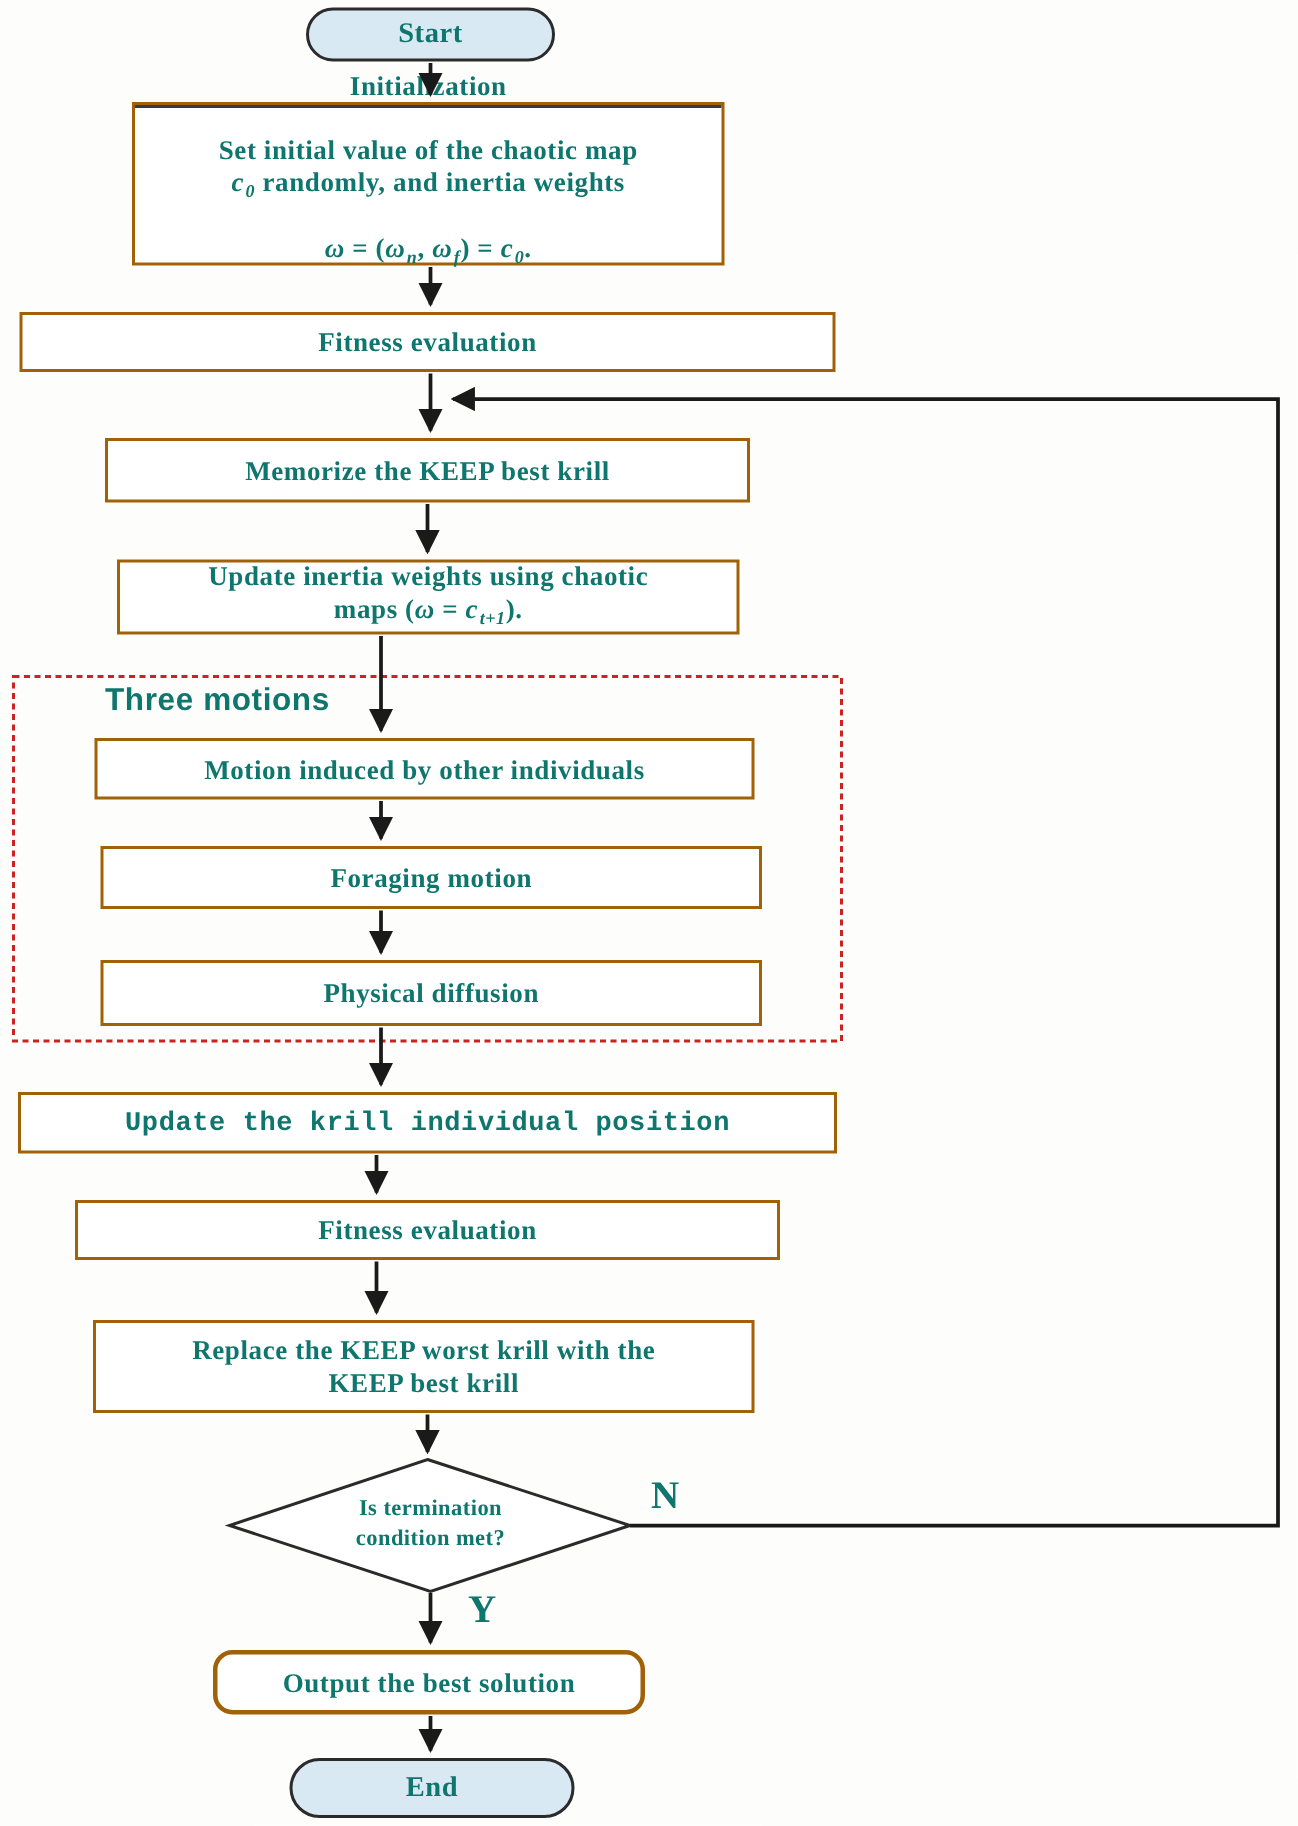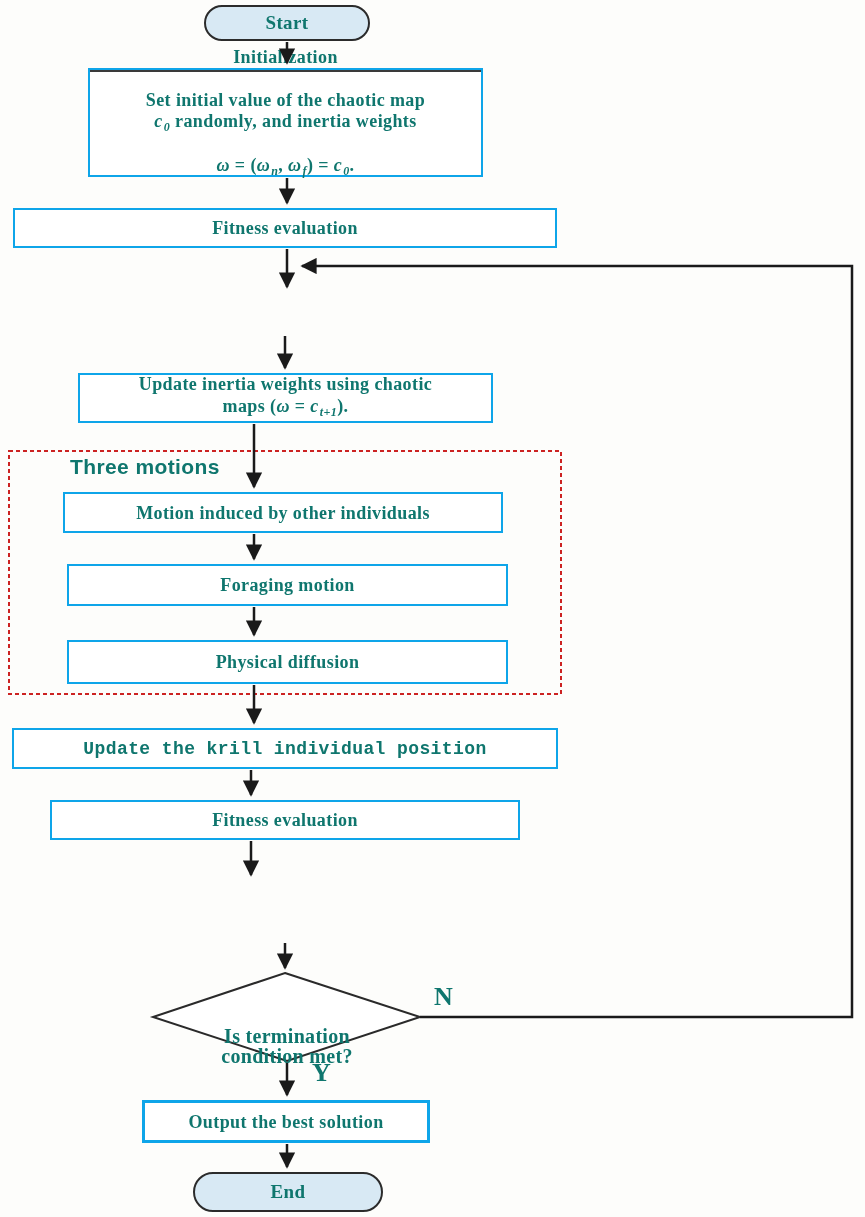--- a/index.html
+++ b/index.html
@@ -2,42 +2,42 @@
 <html><head>
 <meta charset="utf-8">
 <style>
   html,body{margin:0;padding:0;background:#ffffff;}
   .canvas{
     position:relative;width:865px;height:1217px;background:#fdfdfb;
     font-family:"Liberation Serif","DejaVu Serif",serif;color:#0f766e;overflow:hidden;
   }
   .node{
     position:absolute;box-sizing:border-box;background:#ffffff;
-    border:2px solid #0ea5e9;display:flex;flex-direction:column;
+    border:2px solid #a16207;display:flex;flex-direction:column;
     align-items:center;justify-content:center;text-align:center;
     font-weight:700;font-size:18px;letter-spacing:.4px;line-height:22px;z-index:1;
   }
   .terminal{
     border-radius:20px;background:#d8e9f4;border:2px solid #2b2b2b;
     font-size:19px;
   }
   .init-header{
     width:100%;box-sizing:border-box;border-bottom:2px solid #3a3a3a;
     padding:1px 0 2px 0;flex:0 0 auto;
   }
   .init-body{flex:1 1 auto;display:flex;flex-direction:column;justify-content:center;padding:18px 4px;}
   .init-body .row{line-height:21px;}
   .formula-row{margin-top:17px;}
   .var{font-style:italic;}
   .sub{font-style:italic;font-size:12px;vertical-align:-4px;margin-left:1px;}
   .svg-layer{position:absolute;left:0;top:0;z-index:2;pointer-events:none;}
   .free-label{position:absolute;z-index:3;font-weight:700;}
   .decision-text{
-    position:absolute;left:187px;top:1026px;width:200px;z-index:3;
-    font-weight:700;font-size:20px;line-height:20px;text-align:center;letter-spacing:.3px;
+    position:absolute;left:187px;top:996px;width:200px;z-index:3;
+    font-weight:700;font-size:15px;line-height:20px;text-align:center;letter-spacing:.3px;
   }
   .three-motions-label{
     left:22px;top:455px;font-family:"Liberation Sans","DejaVu Sans",sans-serif;
     font-size:21px;letter-spacing:.4px;margin-left:48px;
   }
   .n-label{left:434px;top:982px;font-size:26px;}
   .y-label{left:312px;top:1058px;font-size:26px;}
 </style>
 </head>
 <body>
@@ -54,20 +54,23 @@
       <div class="row">Set initial value of the chaotic map</div>
       <div class="row"><span class="var">c</span><span class="sub">0</span><span> randomly, and inertia weights</span></div>
       <div class="row formula-row"><span class="var">ω</span><span> = (</span><span class="var">ω</span><span class="sub">n</span><span>, </span><span class="var">ω</span><span class="sub">f</span><span>) = </span><span class="var">c</span><span class="sub">0</span><span>.</span></div>
     </div>
   </div>
 
   <div class="node" style="left:13px;top:208px;width:544px;height:40px;">
     <span>Fitness evaluation</span>
   </div>
 
+  <div class="node" style="left:70px;top:292px;width:430px;height:43px;">
+    <span>Memorize the KEEP best krill</span>
+  </div>
 
   <div class="node" style="left:78px;top:373px;width:415px;height:50px;">
     <div>Update inertia weights using chaotic</div>
     <div><span>maps (</span><span class="var">ω</span><span> = </span><span class="var">c</span><span class="sub">t+1</span><span>).</span></div>
   </div>
 
   <div class="free-label three-motions-label">Three motions</div>
 
   <div class="node" style="left:63px;top:492px;width:440px;height:41px;">
     <span>Motion induced by other individuals</span>
@@ -82,30 +85,34 @@
   </div>
 
   <div class="node" style="left:12px;top:728px;width:546px;height:41px;font-family:Liberation Mono, monospace;">
     <span>Update the krill individual position</span>
   </div>
 
   <div class="node" style="left:50px;top:800px;width:470px;height:40px;">
     <span>Fitness evaluation</span>
   </div>
 
+  <div class="node" style="left:62px;top:880px;width:441px;height:62px;">
+    <div>Replace the KEEP worst krill with the</div>
+    <div>KEEP best krill</div>
+  </div>
 
   <div class="decision-text">
     <div>Is termination</div>
     <div>condition met?</div>
   </div>
 
   <div class="free-label n-label">N</div>
   <div class="free-label y-label">Y</div>
 
-  <div class="node" style="left:142px;top:1100px;width:288px;height:43px;border-width:3px;">
+  <div class="node" style="left:142px;top:1100px;width:288px;height:43px;border-width:3px;border-radius:13px;">
     <span>Output the best solution</span>
   </div>
 
   <div class="node terminal" style="left:193px;top:1172px;width:190px;height:40px;">
     <span>End</span>
   </div>
 
   <svg class="svg-layer" width="865" height="1217" viewBox="0 0 865 1217">
     <defs>
       <marker id="ah" viewBox="0 0 10 10" refX="9" refY="5" markerWidth="6.5" markerHeight="6.5" orient="auto-start-reverse" markerUnits="strokeWidth">

